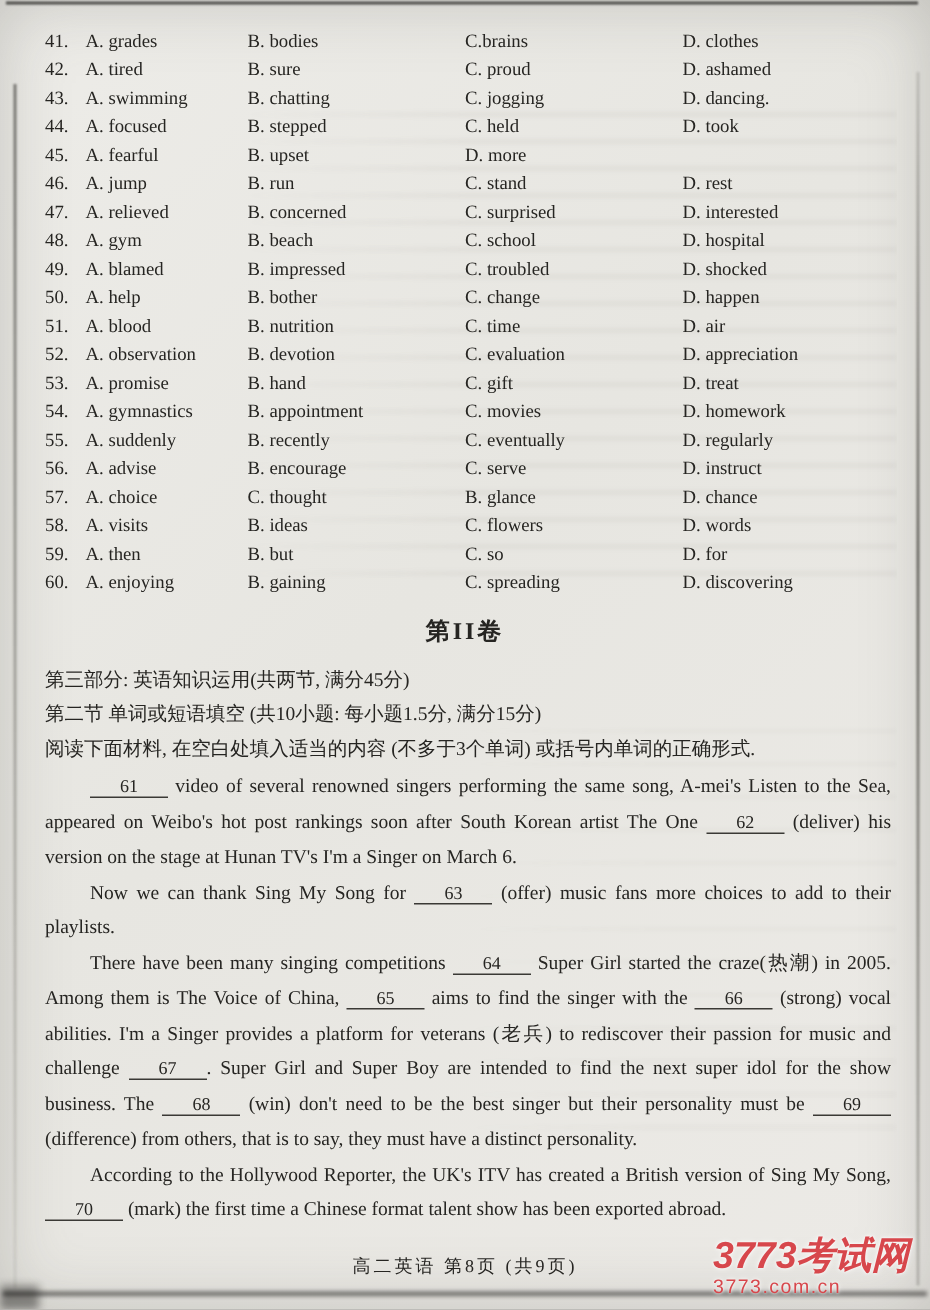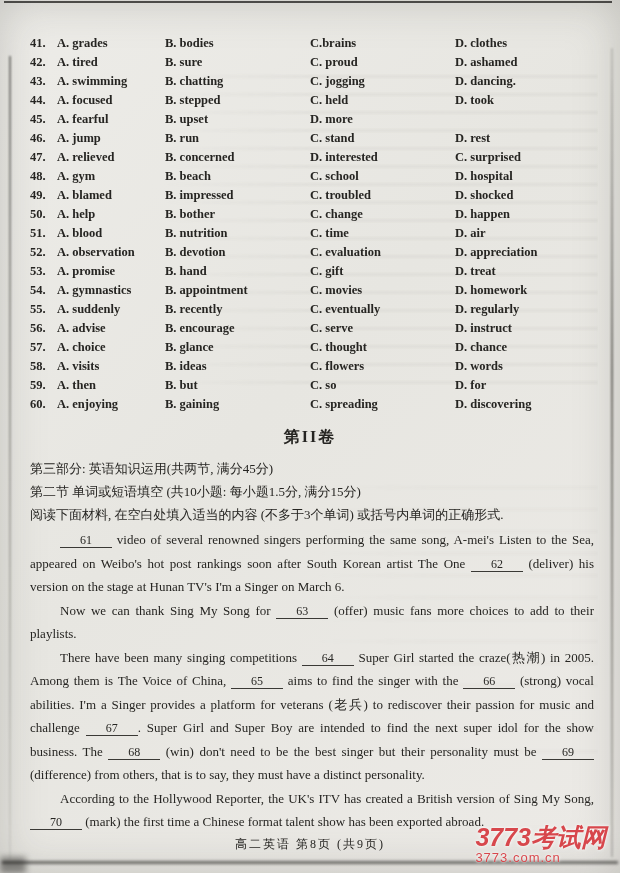--- a/index.html
+++ b/index.html
@@ -34,21 +34,21 @@
     mask-image:linear-gradient(to right,transparent 0,#000 35%);
   }
   .bleed2{
     position:absolute;top:470px;left:300px;right:22px;height:300px;
     background:repeating-linear-gradient(180deg,transparent 0 16px,rgba(130,128,120,.10) 16px 19px,transparent 19px 22px);
     filter:blur(1.4px);opacity:.45;pointer-events:none;
     -webkit-mask-image:linear-gradient(to right,transparent 0,#000 45%);
     mask-image:linear-gradient(to right,transparent 0,#000 45%);
   }
 
-  .questions{margin-top:34px;padding:0 26px 0 30px;position:relative;z-index:2;font-weight:bold;}
+  .questions{margin-top:18px;padding:0 26px 0 30px;position:relative;z-index:2;}
   .q-row{
     display:grid;grid-template-columns:135px 145px 145px 1fr;
     height:19px;line-height:19px;font-size:12.5px;white-space:nowrap;
   }
   .q-num{display:inline-block;width:27px;}
 
   .part-title{
     text-align:center;font-weight:bold;font-size:16px;
     margin:13px 0 9px 0;position:relative;z-index:2;letter-spacing:2px;
   }
@@ -121,22 +121,22 @@
       </div>
       <div class="q-row">
         <span><span class="q-num">46.</span>A. jump</span>
         <span>B. run</span>
         <span>C. stand</span>
         <span>D. rest</span>
       </div>
       <div class="q-row">
         <span><span class="q-num">47.</span>A. relieved</span>
         <span>B. concerned</span>
+        <span>C. surprised</span>
         <span>D. interested</span>
-        <span>C. surprised</span>
       </div>
       <div class="q-row">
         <span><span class="q-num">48.</span>A. gym</span>
         <span>B. beach</span>
         <span>C. school</span>
         <span>D. hospital</span>
       </div>
       <div class="q-row">
         <span><span class="q-num">49.</span>A. blamed</span>
         <span>B. impressed</span>
@@ -180,22 +180,22 @@
         <span>D. regularly</span>
       </div>
       <div class="q-row">
         <span><span class="q-num">56.</span>A. advise</span>
         <span>B. encourage</span>
         <span>C. serve</span>
         <span>D. instruct</span>
       </div>
       <div class="q-row">
         <span><span class="q-num">57.</span>A. choice</span>
+        <span>C. thought</span>
         <span>B. glance</span>
-        <span>C. thought</span>
         <span>D. chance</span>
       </div>
       <div class="q-row">
         <span><span class="q-num">58.</span>A. visits</span>
         <span>B. ideas</span>
         <span>C. flowers</span>
         <span>D. words</span>
       </div>
       <div class="q-row">
         <span><span class="q-num">59.</span>A. then</span>

